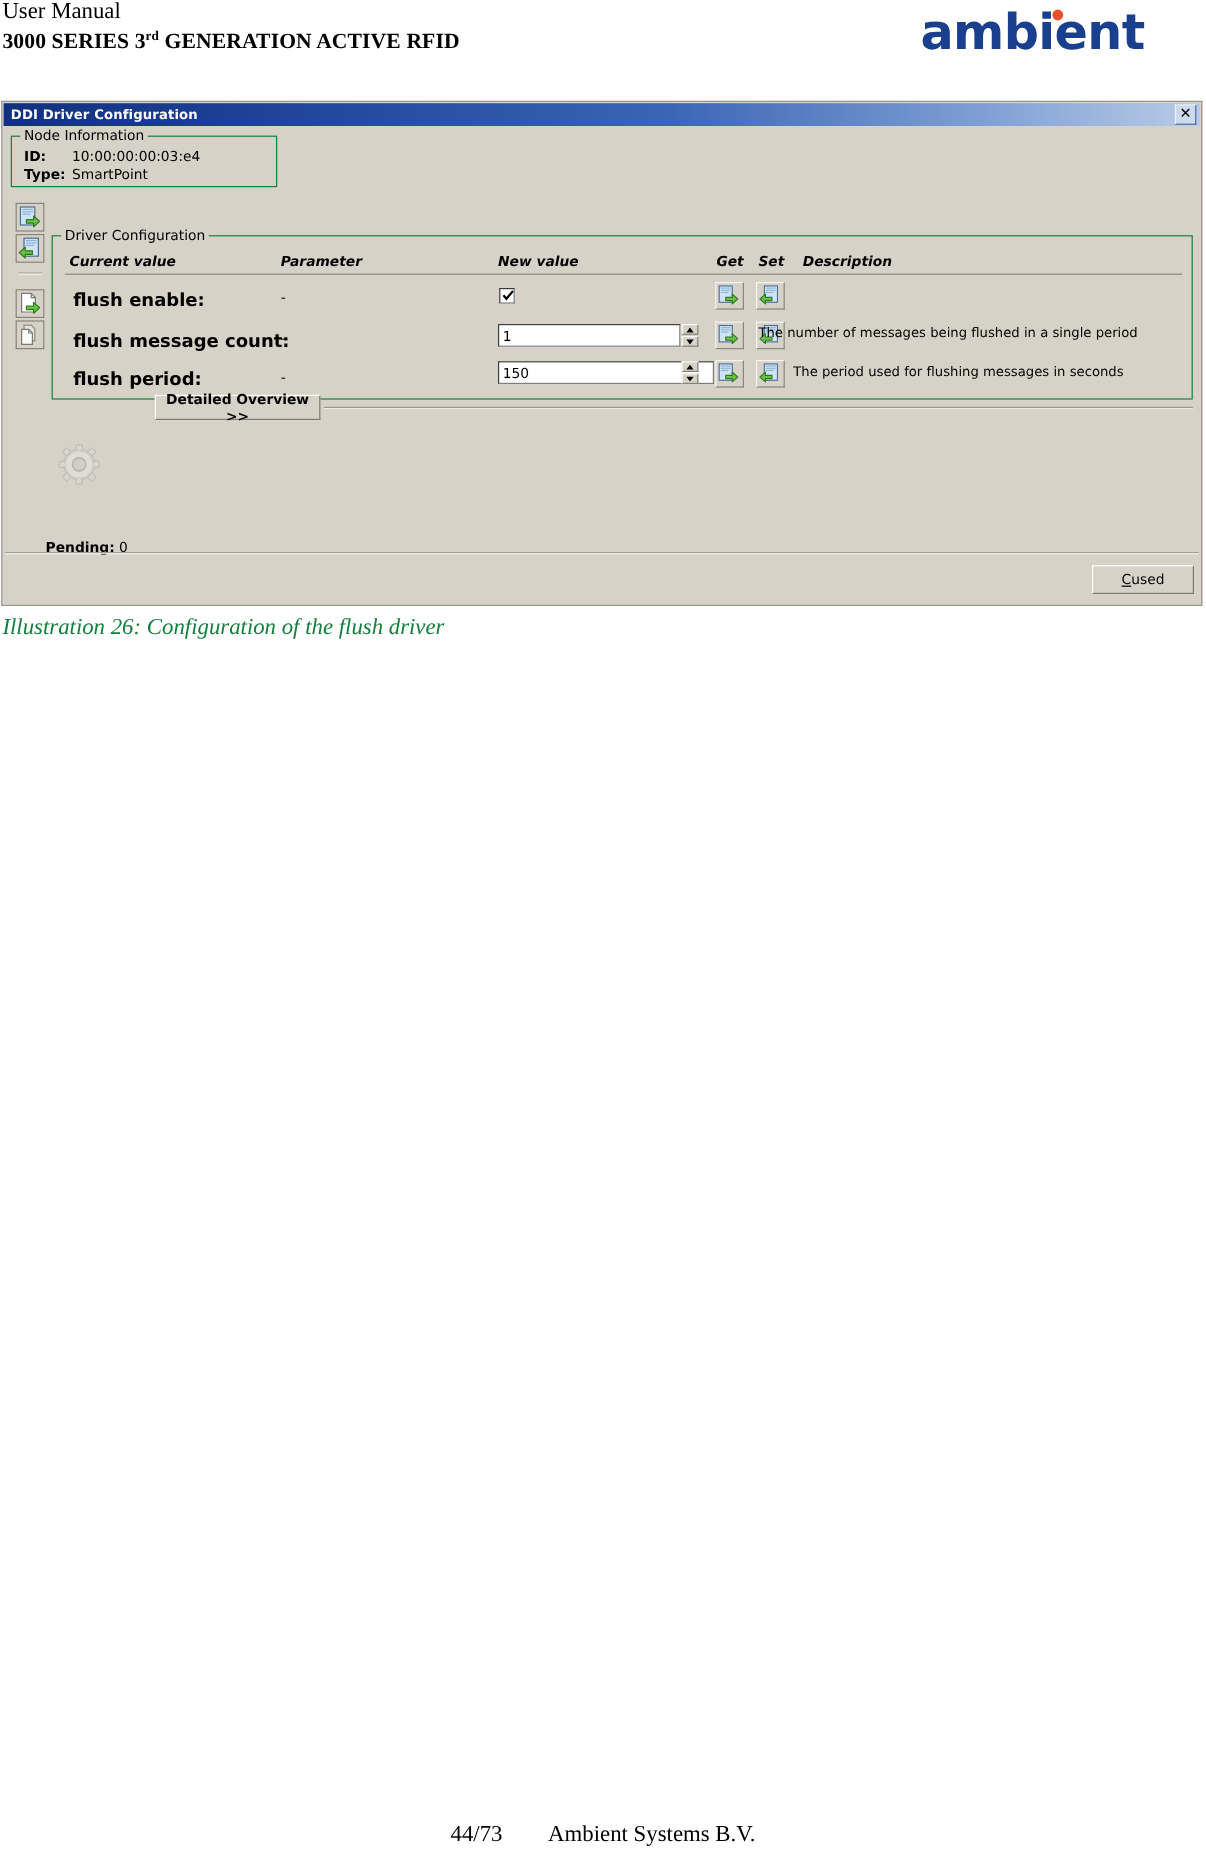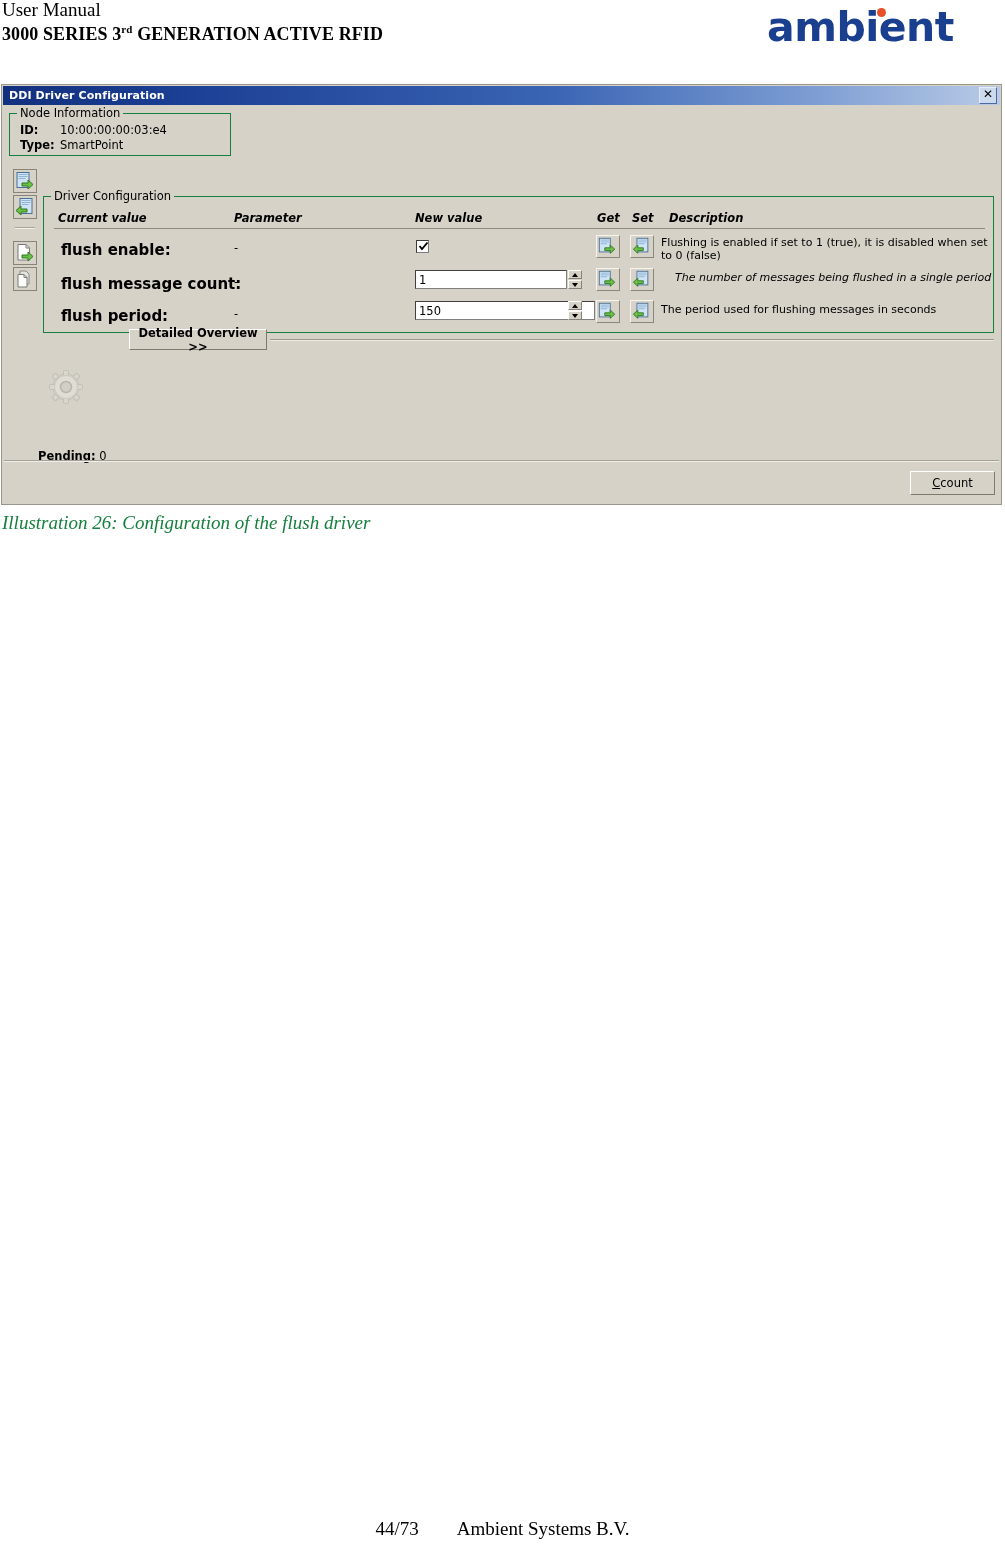--- a/index.html
+++ b/index.html
@@ -474,21 +474,20 @@
     </div>
     <div class="iconbtn" style="left:586px; top:38px;">
       <svg width="21" height="20" viewBox="0 0 22 22">
         <rect x="6" y="2.5" width="12" height="15" fill="#cfe3f5" stroke="#4a6e94" stroke-width="1"></rect>
         <rect x="7.5" y="4" width="9" height="1" fill="#8fb4d6"></rect>
         <rect x="7.5" y="6" width="9" height="1" fill="#8fb4d6"></rect>
         <rect x="7.5" y="8" width="7" height="1" fill="#8fb4d6"></rect>
         <path d="M13 13 h-6 v-3 l-5 4.5 5 4.5 v-3 h6 z" fill="#6abf47" stroke="#2f7a1f" stroke-width="1" stroke-linejoin="round"></path>
       </svg>
     </div>
-    <div class="cfg-desc" style="left:617px; top:39px; width:330px;">Flushing is enabled if set to 1 (true), it is disabled when set to 0 (false)</div>
 
     <div class="cfg-row-label" style="left:17px; top:78px;">flush message count:</div>
     <div class="cfg-param" style="left:190px; top:78px;">-</div>
     <div class="winbox" style="left:371px; top:73px; width:152px; height:19px;">1</div>
     <div class="spinner" style="left:524px; top:73px;">
       <div class="spin-btn spin-up">
           <span class="spin-arrow"></span>
         </div>
       <div class="spin-btn spin-dn">
           <span class="spin-arrow"></span>
@@ -505,21 +504,21 @@
     </div>
     <div class="iconbtn" style="left:586px; top:71px;">
       <svg width="21" height="20" viewBox="0 0 22 22">
         <rect x="6" y="2.5" width="12" height="15" fill="#cfe3f5" stroke="#4a6e94" stroke-width="1"></rect>
         <rect x="7.5" y="4" width="9" height="1" fill="#8fb4d6"></rect>
         <rect x="7.5" y="6" width="9" height="1" fill="#8fb4d6"></rect>
         <rect x="7.5" y="8" width="7" height="1" fill="#8fb4d6"></rect>
         <path d="M13 13 h-6 v-3 l-5 4.5 5 4.5 v-3 h6 z" fill="#6abf47" stroke="#2f7a1f" stroke-width="1" stroke-linejoin="round"></path>
       </svg>
     </div>
-    <div class="cfg-desc" style="left:631px; top:74px; width:330px;font-style:italic;">The number of messages being flushed in a single period</div>
+    <div class="cfg-desc" style="left:588px; top:74px; width:330px;">The number of messages being flushed in a single period</div>
 
     <div class="cfg-row-label" style="left:17px; top:110px;">flush period:</div>
     <div class="cfg-param" style="left:190px; top:110px;">-</div>
     <div class="winbox" style="left:371px; top:104px; width:180px; height:19px;">150</div>
     <div class="spinner" style="left:524px; top:104px;">
       <div class="spin-btn spin-up">
           <span class="spin-arrow"></span>
         </div>
       <div class="spin-btn spin-dn">
           <span class="spin-arrow"></span>
@@ -570,21 +569,21 @@
   </div>
 
   <div class="pending" style="left:36px; top:364px;">
     <b>Pending:</b>
     <span>0</span>
   </div>
 
   <div class="bottom-rule"></div>
 
   <div class="btn" style="left:908px; top:386px; width:85px; height:24px;">
-    <span style="text-decoration:none;"><span style="text-decoration:underline">C</span><span>count</span></span>
+    <span style="text-decoration:none;"><span style="text-decoration:underline">C</span><span>used</span></span>
   </div>
 </div>
 
 <div class="caption">Illustration 26: Configuration of the flush driver</div>
 
 <div class="footer">
   <span class="pg">44/73</span><span>Ambient Systems B.V.</span>
 </div>
 
 </body></html>

